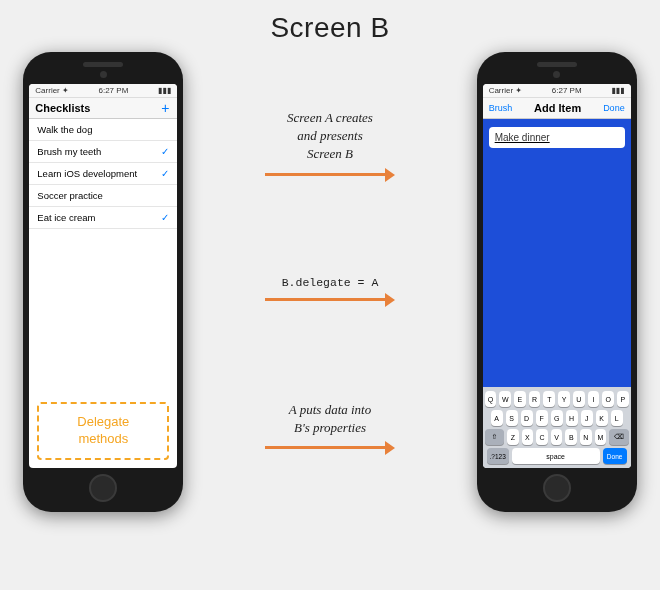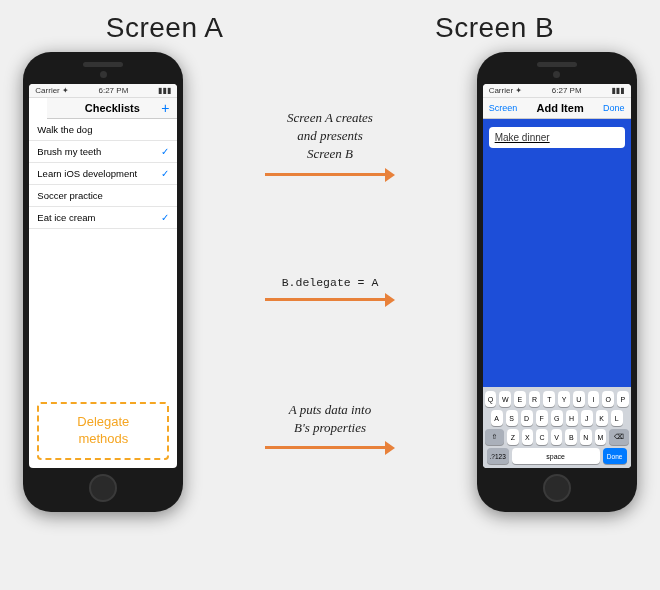--- a/index.html
+++ b/index.html
@@ -107,26 +107,24 @@
       padding: 2px 6px;
       font-size: 8px;
       color: #333;
       border-bottom: 1px solid #ddd;
     }
 
     
     .nav-bar-a {
       background: #f7f7f7;
       display: flex;
-      justify-content: center;
       align-items: center;
       padding: 4px 6px;
       border-bottom: 1px solid #ccc;
       position: relative;
-      margin-left: 18px;
     }
     .nav-bar-a-title {
       font-size: 11px;
       font-weight: 600;
       color: #000;
     }
     .nav-bar-a-plus {
       position: absolute;
       right: 8px;
       font-size: 14px;
@@ -302,21 +300,20 @@
       font-size: 11.5px;
       font-family: 'Courier New', monospace;
       color: #222;
       text-align: center;
     }
   </style>
 </head>
 <body>
 
 <div class="screen-labels">
-  <div class="screen-label">Screen A</div>
   <div class="screen-label">Screen B</div>
 </div>
 
 <div class="main-area">
 
   <div class="phone">
     <div class="phone-top-bar">
       <div class="phone-speaker"></div>
       <div class="phone-camera"></div>
     </div>
@@ -401,21 +398,21 @@
     </div>
     <div class="phone-screen">
 
       <div class="status-bar">
         <span>Carrier ✦</span>
         <span>6:27 PM</span>
         <span>▮▮▮</span>
       </div>
 
       <div class="nav-bar-b">
-        <span class="nav-bar-b-cancel">Screen</span>
+        <span class="nav-bar-b-cancel">Brush</span>
         <span class="nav-bar-b-title">Add Item</span>
         <span class="nav-bar-b-done">Done</span>
       </div>
 
       <div class="screen-b-content">
         <div class="text-input-field">Make dinner</div>
       </div>
 
       <div class="keyboard">
         <div class="keyboard-row">

